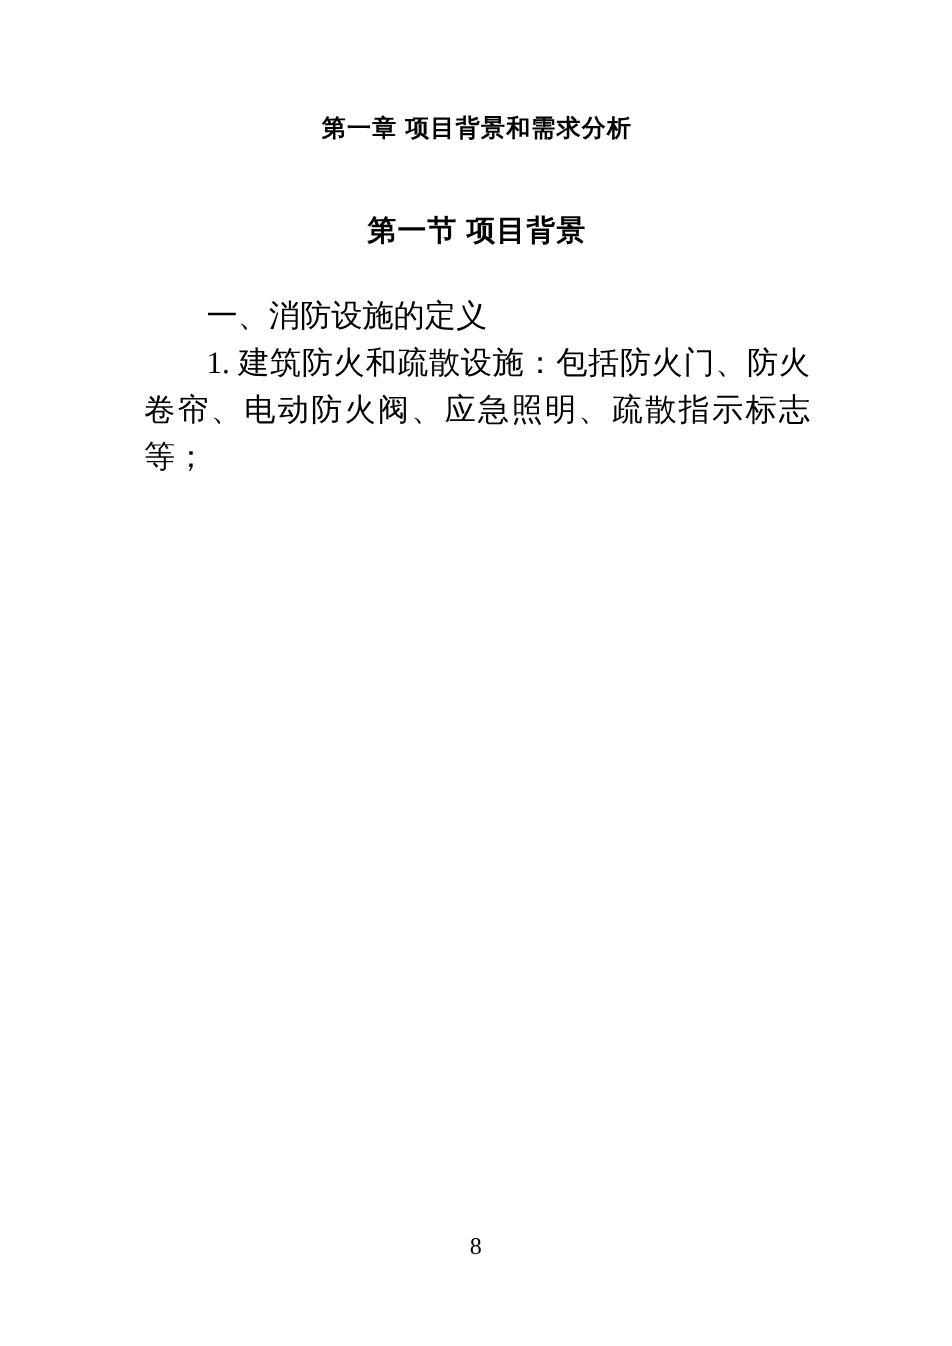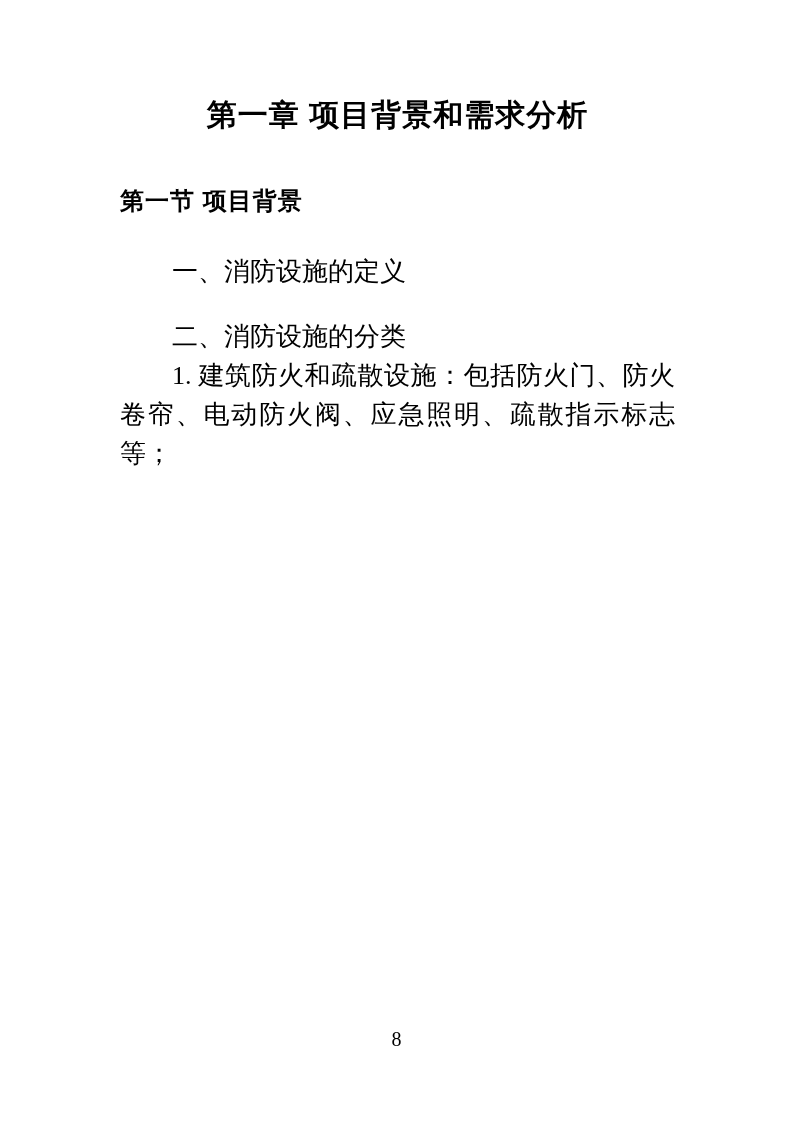--- a/index.html
+++ b/index.html
@@ -19,35 +19,35 @@
       position: absolute;
       left: 0;
       top: 0;
       width: 793px;
       height: 1122px;
       box-sizing: border-box;
       padding: 88px 118px 0 120px;
       background: #ffffff;
     }
     .chapter-title {
-      margin: 8px;
+      margin: 0;
       font-family: "Liberation Sans", "DejaVu Sans", sans-serif;
       font-weight: bold;
-      font-size: 30px;
+      font-size: 20px;
       line-height: 38px;
       text-align: center;
       letter-spacing: 1px;
     }
     .section-title {
       margin: 52px 0 0 0;
       font-family: "Liberation Sans", "DejaVu Sans", sans-serif;
       font-weight: bold;
       font-size: 24px;
       line-height: 30px;
-      text-align: left;
+      text-align: center;
       letter-spacing: 1px;
     }
     .body-text {
       margin: 0;
       font-size: 26px;
       line-height: 39px;
       text-align: justify;
       text-indent: 2em;
       word-break: break-all;
     }
@@ -71,19 +71,18 @@
 <body>
 
 <div class="page">
   <h1 class="chapter-title">第一章 项目背景和需求分析</h1>
 
   <h2 class="section-title">第一节 项目背景</h2>
 
   <p class="body-text first-block">一、消防设施的定义</p>
 
 
-  <p class="body-text block-gap">二、消防设施的分类</p>
 
 
   <p class="body-text">1. 建筑防火和疏散设施：包括防火门、防火卷帘、电动防火阀、应急照明、疏散指示标志等；</p>
 
   <div class="page-number">8</div>
 </div>
 
 </body></html>

